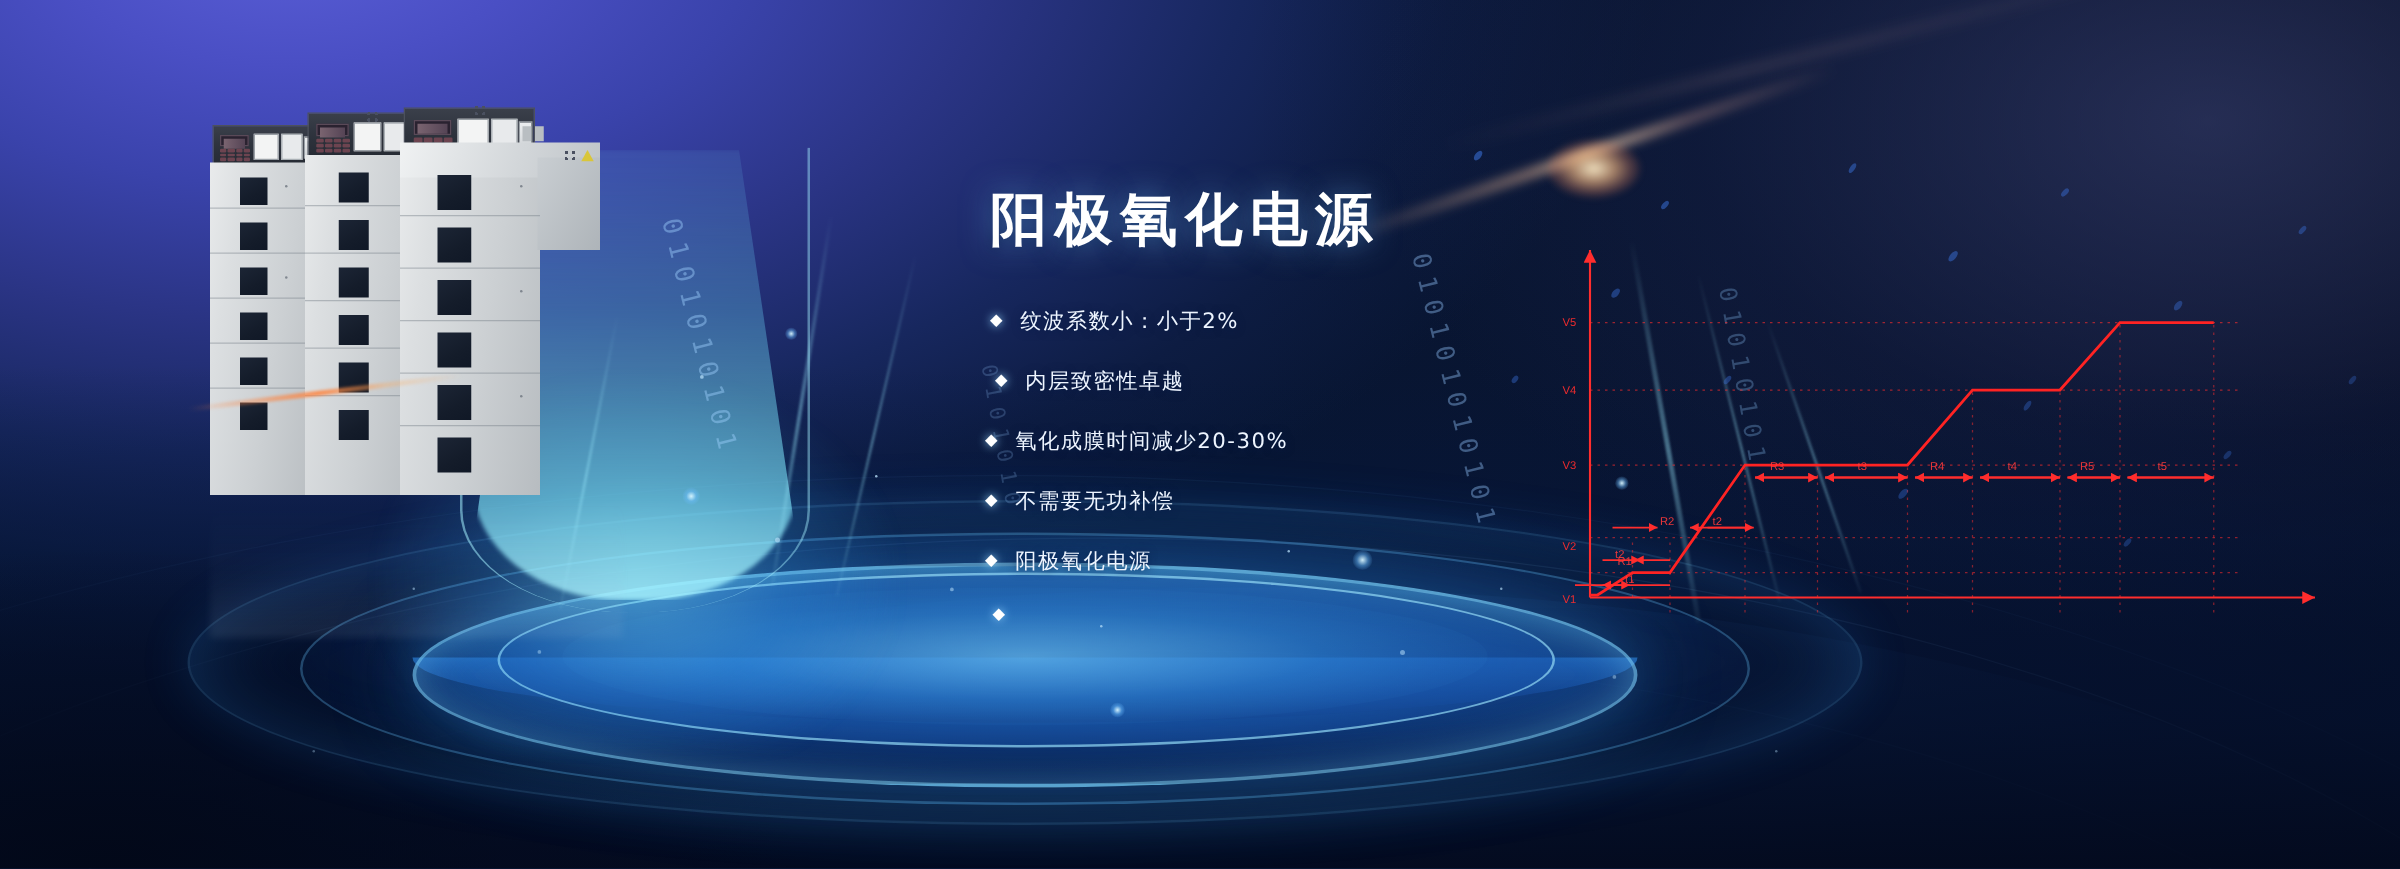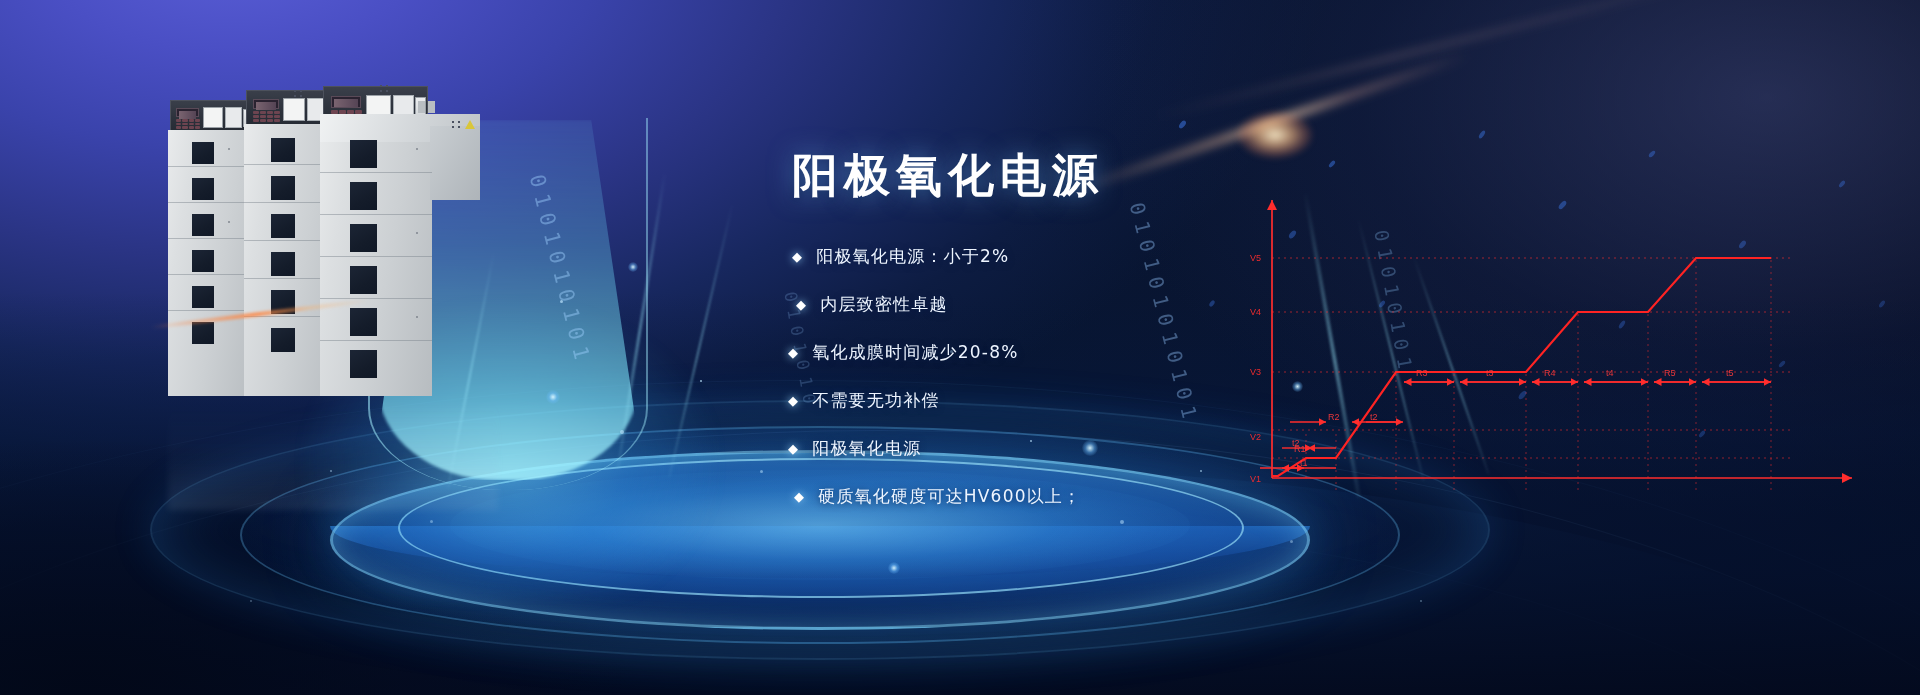--- a/index.html
+++ b/index.html
@@ -510,38 +510,37 @@
     <span class="pb" style="left:1700px;top:430px;width:4px;height:8px;transform:rotate(40deg);opacity:.4;"></span>
     <span class="pb" style="left:1780px;top:360px;width:4px;height:8px;transform:rotate(43deg);opacity:.4;"></span>
     <span class="pb" style="left:1880px;top:300px;width:4px;height:8px;transform:rotate(38deg);opacity:.38;"></span>
   </div>
 
   <div class="content">
     <h1 class="title">阳极氧化电源</h1>
     <ul class="bullets">
       <li class="bullet">
         <span class="dia">◆</span>
-        <span>阳极氧化电源：小于2%</span>
+        <span>纹波系数小：小于2%</span>
       </li>
       <li class="bullet">
         <span class="dia">◆</span>
         <span>内层致密性卓越</span>
       </li>
       <li class="bullet">
         <span class="dia">◆</span>
-        <span>氧化成膜时间减少20-8%</span>
+        <span>氧化成膜时间减少20-30%</span>
       </li>
       <li class="bullet">
         <span class="dia">◆</span>
         <span>不需要无功补偿</span>
       </li>
       <li class="bullet">
         <span class="dia">◆</span>
         <span>阳极氧化电源</span>
       </li>
       <li class="bullet">
         <span class="dia">◆</span>
-        <span>硬质氧化硬度可达HV600以上；</span>
       </li>
     </ul>
   </div>
 
 </div>
 
 </body></html>

